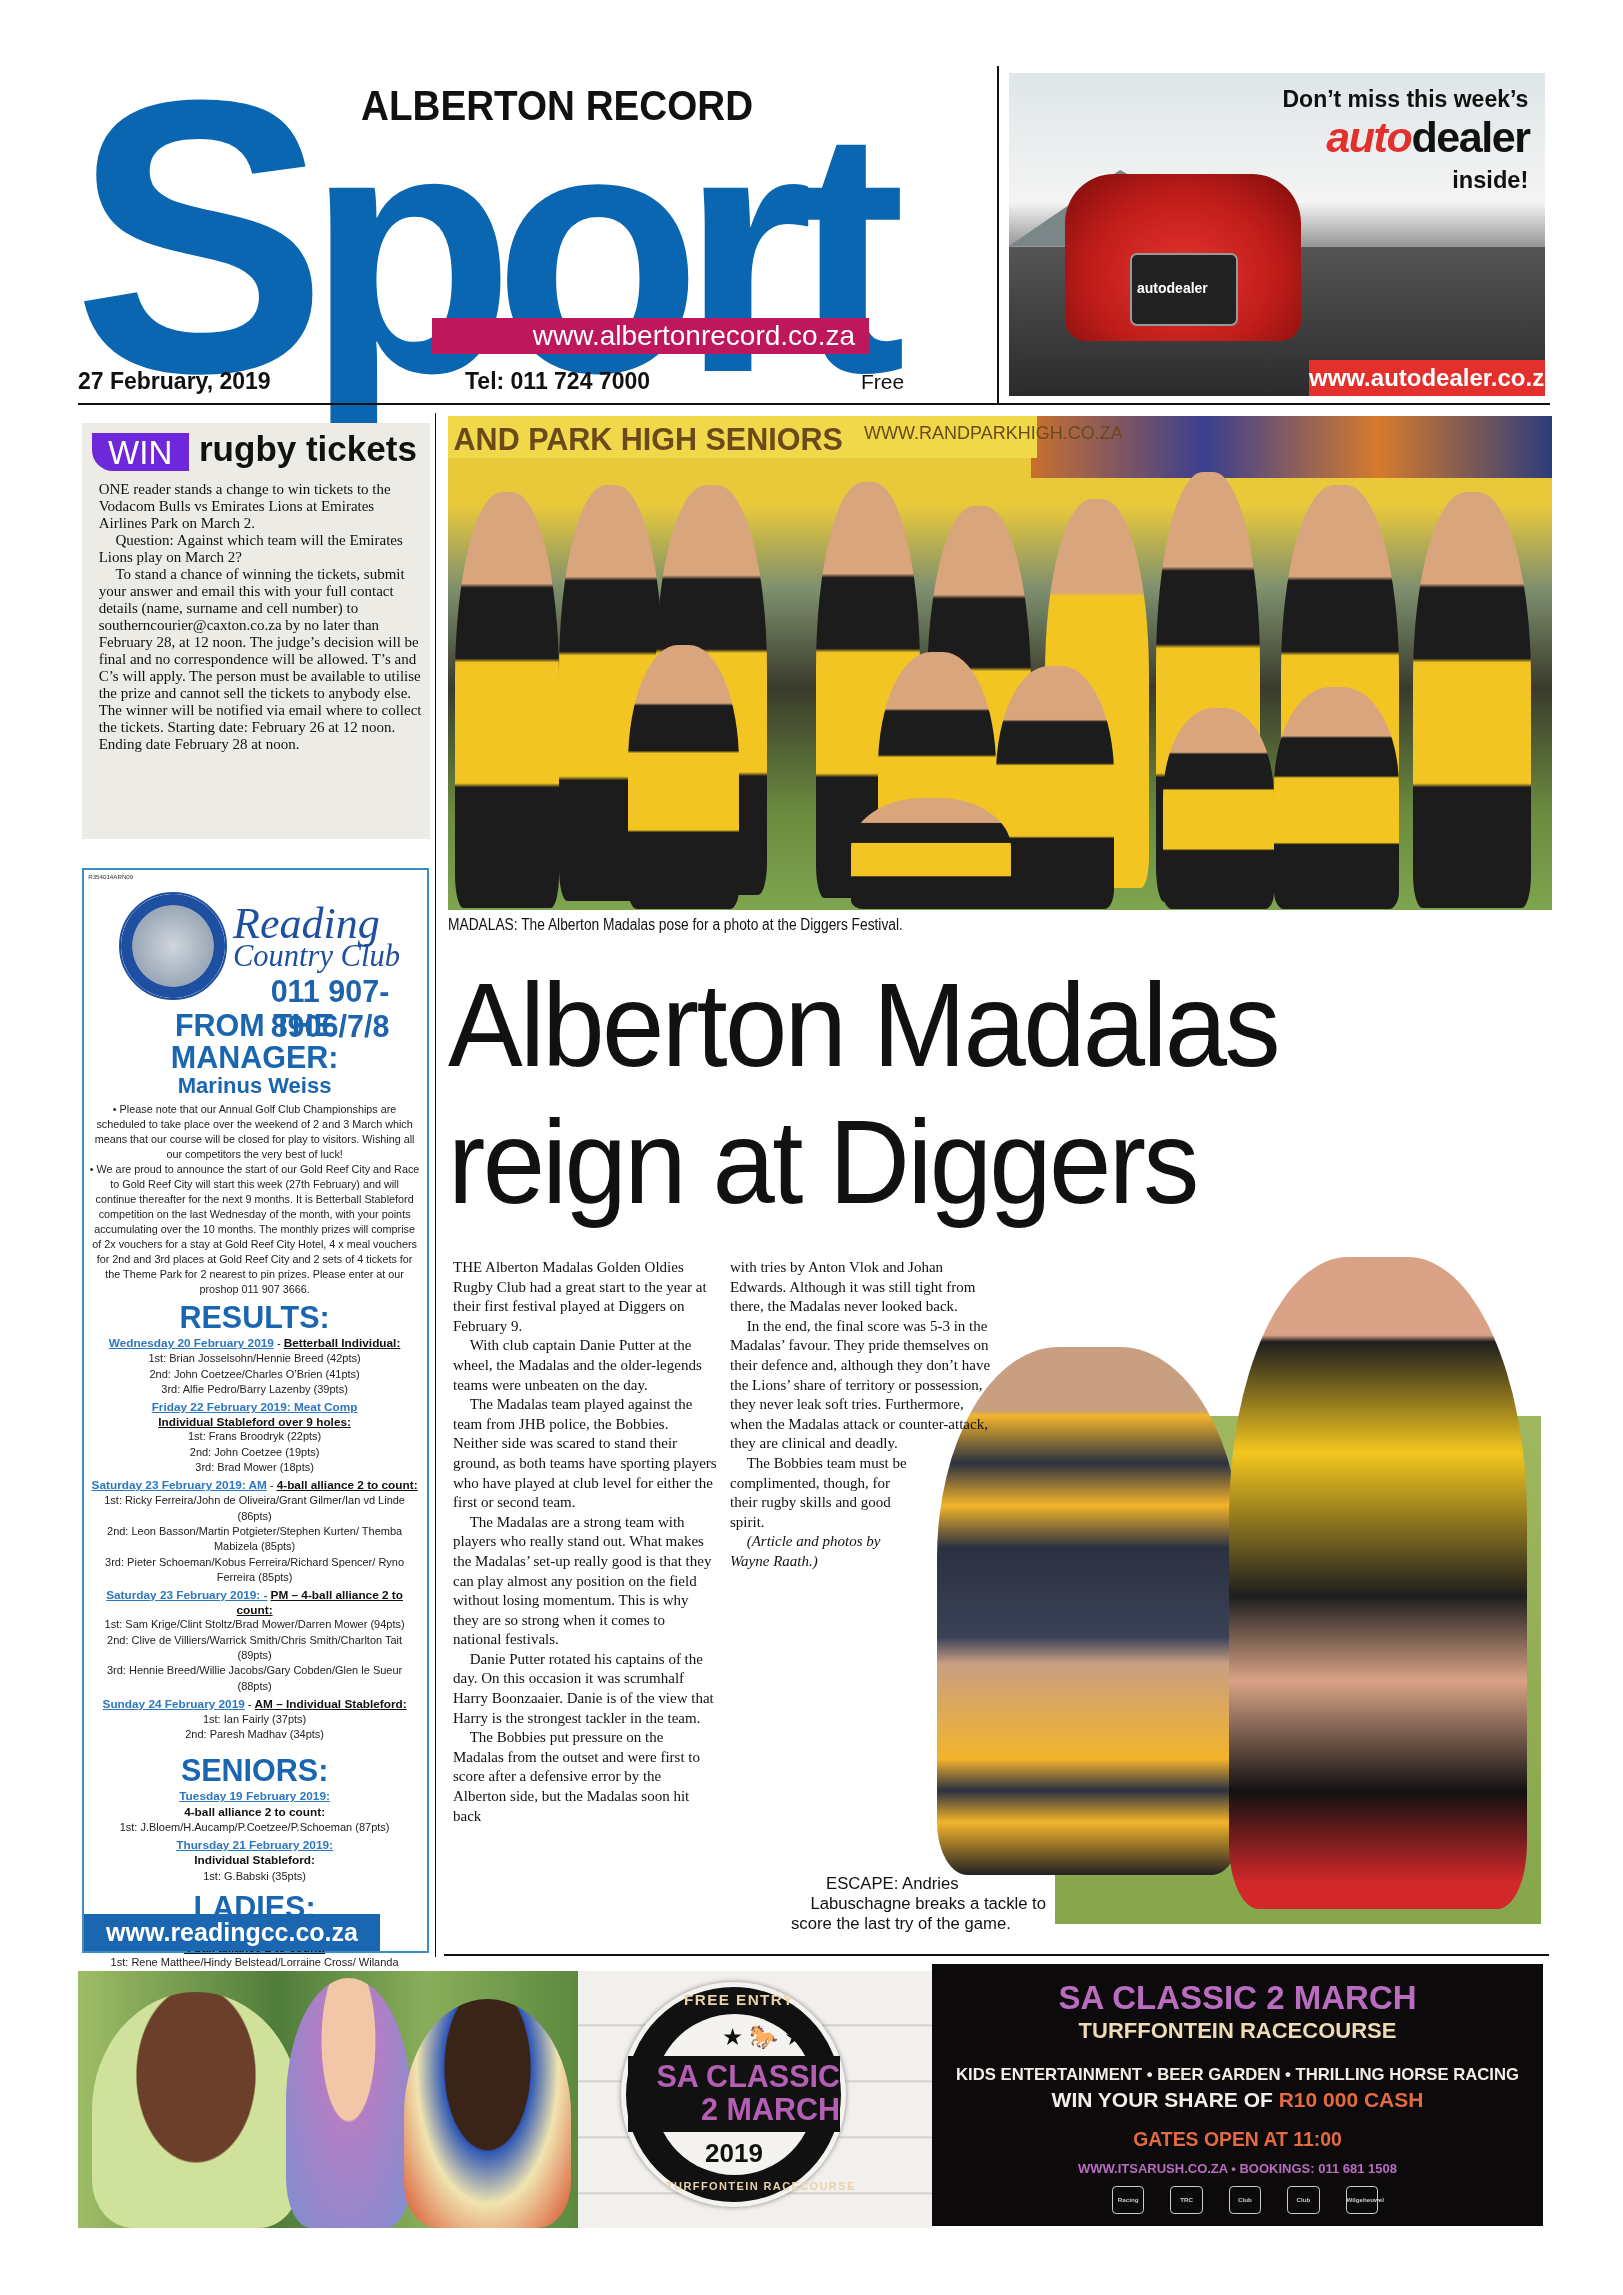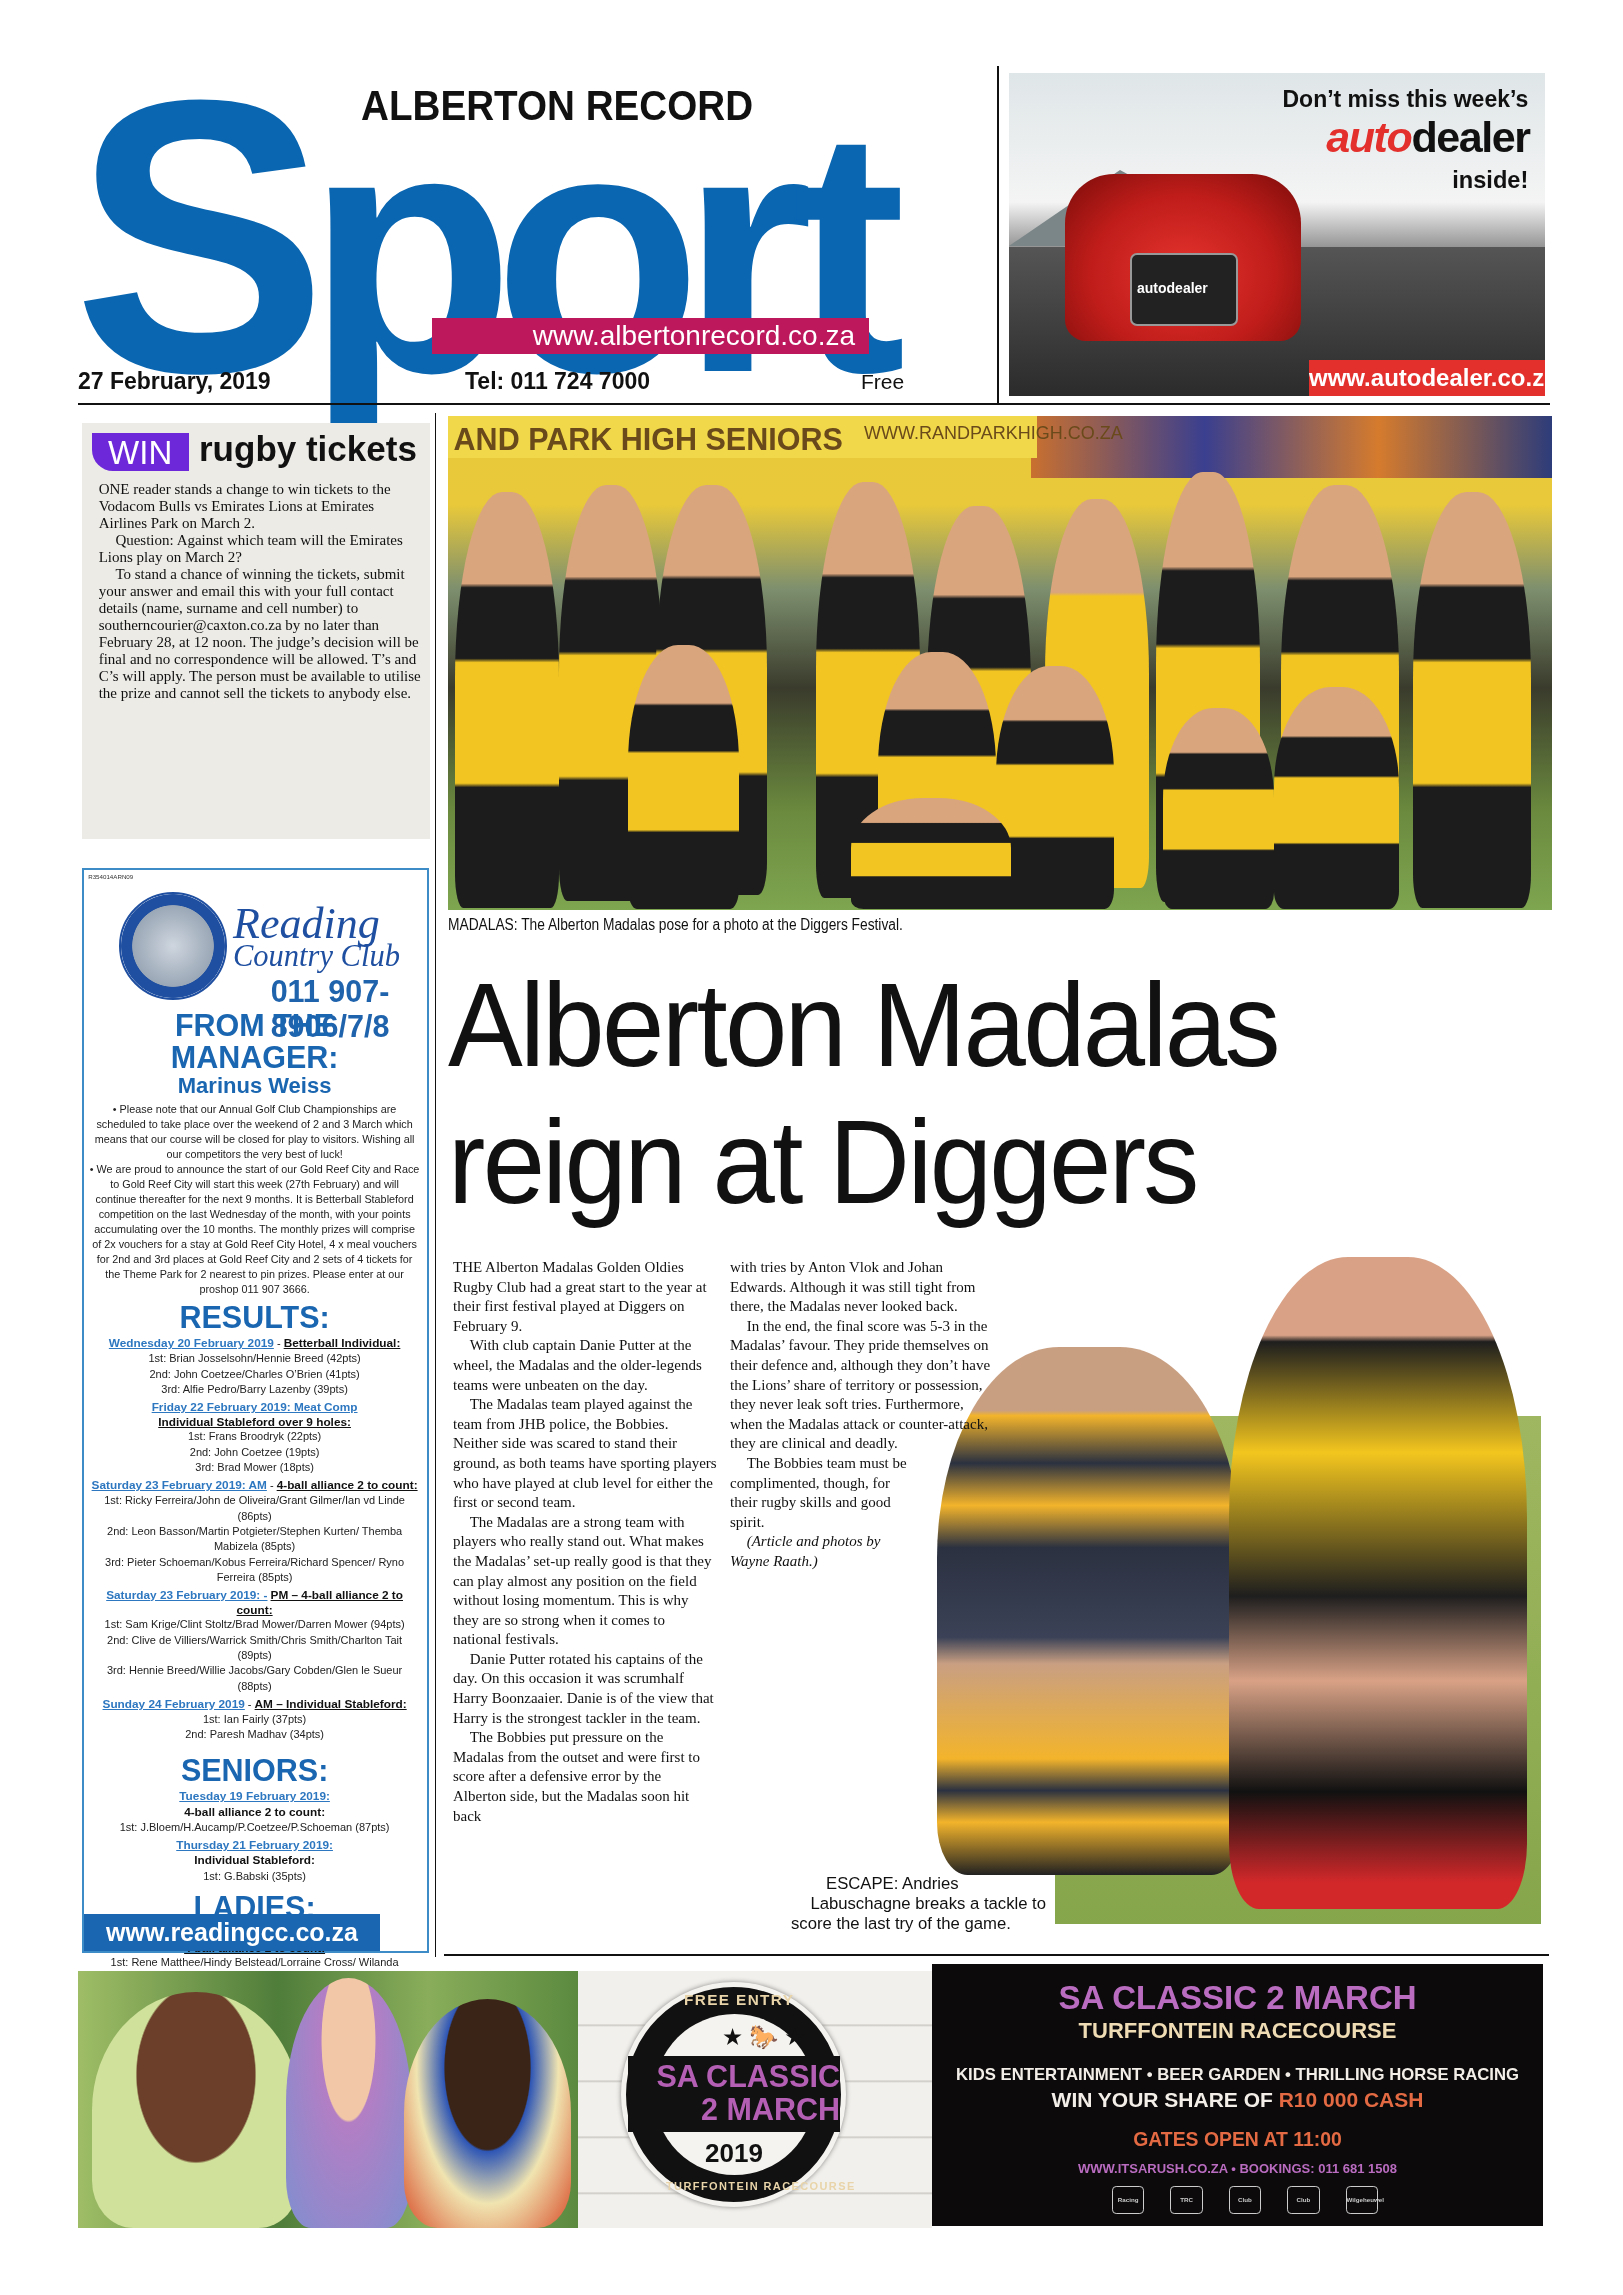--- a/index.html
+++ b/index.html
@@ -115,20 +115,21 @@
   <div class="abs url">www.autodealer.co.za</div>
 </div>
 
 <div class="abs win-box">
   <div class="abs win-badge">WIN</div>
   <div class="abs win-head">rugby tickets</div>
   <div class="abs win-body">
     <p>ONE reader stands a change to win tickets to the Vodacom Bulls vs Emirates Lions at Emirates Airlines Park on March 2.</p>
     <p class="ind">Question: Against which team will the Emirates Lions play on March 2?</p>
     <p class="ind">To stand a chance of winning the tickets, submit your answer and email this with your full contact details (name, surname and cell number) to southerncourier@caxton.co.za by no later than February 28, at 12 noon. The judge’s decision will be final and no correspondence will be allowed. T’s and C’s will apply. The person must be available to utilise the prize and cannot sell the tickets to anybody else.</p>
+    <p>The winner will be notified via email where to collect the tickets. Starting date: February 26 at 12 noon. Ending date February 28 at noon.</p>
   </div>
 </div>
 
 <div class="abs rcc">
   <div class="abs rcc-code">R354014ARN09</div>
   <div class="abs rcc-logo"></div>
   <div class="abs rcc-name1">Reading</div>
   <div class="abs rcc-name2">Country Club</div>
   <div class="abs rcc-phone">011 907-8906/7/8</div>
   <div class="abs rcc-inner">

